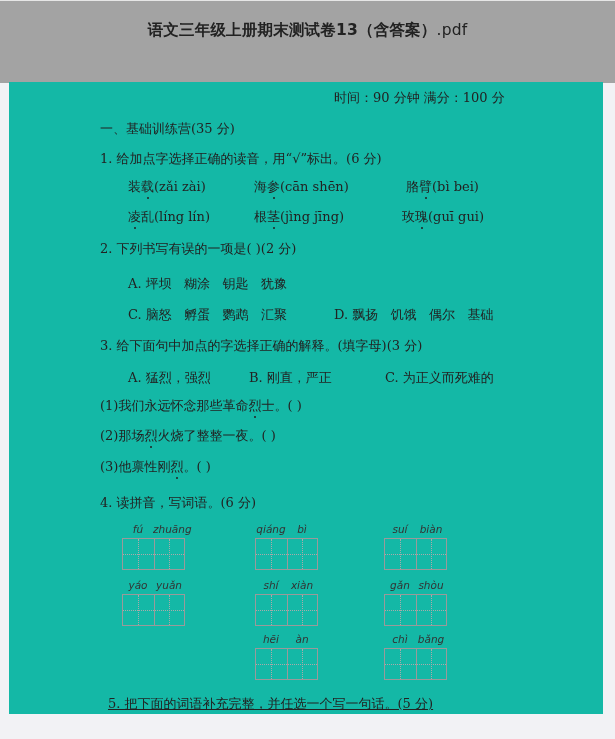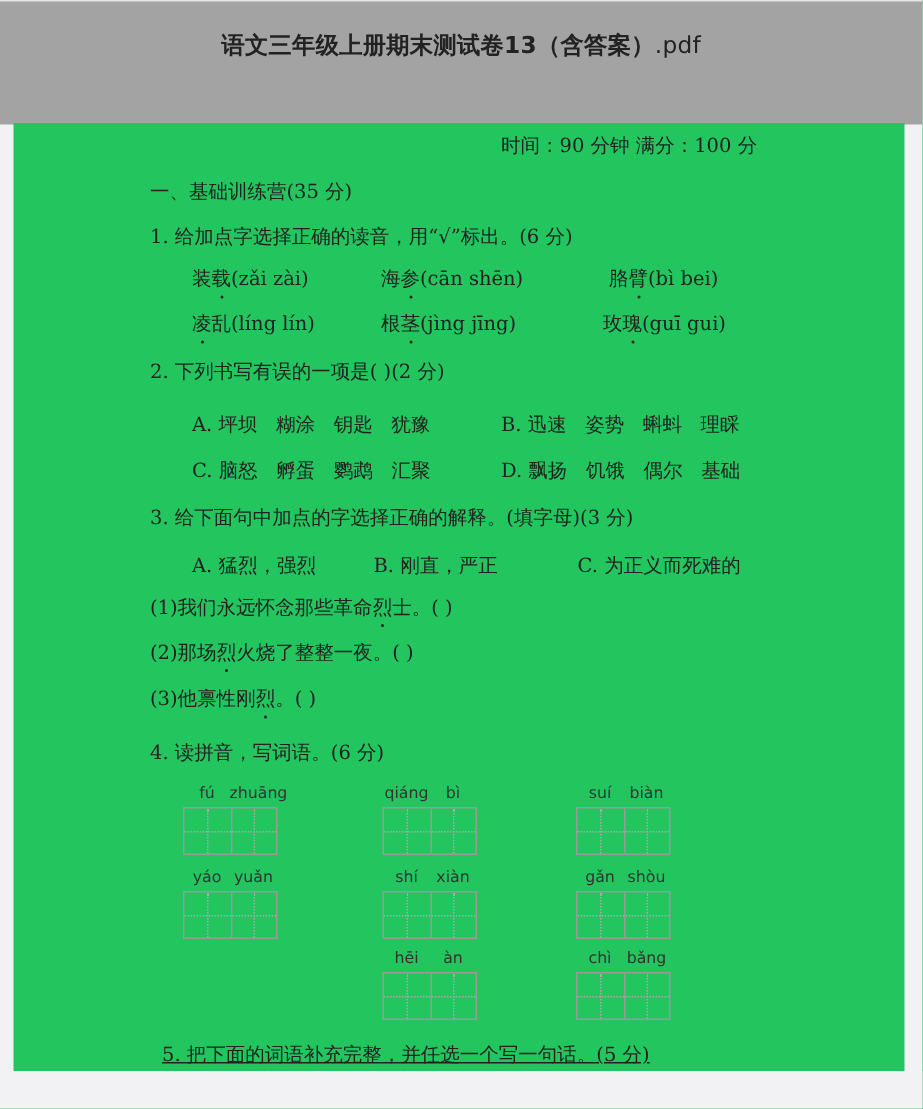--- a/index.html
+++ b/index.html
@@ -18,34 +18,34 @@
     .doc-title {
       position: absolute; left: 0; right: 0; top: 19px;
       text-align: center;
       font-family: "DejaVu Sans", "Liberation Sans", sans-serif;
       font-size: 15.5px; font-weight: bold; color: #222;
       letter-spacing: 0.2px;
     }
     .doc-title .ext { font-weight: normal; }
     .page {
       position: absolute; left: 9px; top: 82px; width: 594px; height: 632px;
-      background: #22c55e;
+      background: #14b8a6;
     }
     .bottom-band {
       position: absolute; left: 0; top: 714px; width: 615px; height: 25px;
       background: #f2f2f5;
     }
     .t { position: absolute; white-space: nowrap; font-size: 13px; line-height: 16px; }
     .sans { font-family: "DejaVu Sans", "Liberation Sans", sans-serif; }
     .dot { position: relative; display: inline-block; }
     .dot::after {
       content: ""; position: absolute; left: 50%; bottom: -4px;
       width: 2px; height: 2px; margin-left: -1px; border-radius: 50%; background: #222;
     }
-    .grid-group { position: absolute; }
+    .grid-group { position: absolute; font-style: italic; }
     .py {
       position: absolute; top: 0; height: 14px;
       font-family: "DejaVu Sans", "Liberation Sans", sans-serif;
       font-size: 10.5px; color: #333; text-align: center; width: 32px;
     }
     .boxes {
       position: absolute; top: 15px; left: 0; width: 63px; height: 32px;
       border: 1px solid #9a9a9a; box-sizing: border-box;
       display: flex;
     }
@@ -86,27 +86,20 @@
   <div class="t" style="left:393px; top:127px;text-align:center;"><span>玫</span><span class="dot">瑰</span><span>(guī    gui)</span></div>
 
   <div class="t" style="left:91px; top:159px;text-align:center;">2. 下列书写有误的一项是(      )(2 分)</div>
 
   <div class="t" style="left:119px; top:194px;">
     <span>A.</span>
     <span>坪坝</span>&nbsp;&nbsp;
     <span>糊涂</span>&nbsp;&nbsp;
     <span>钥匙</span>&nbsp;&nbsp;
     <span>犹豫</span>
-  </div>
-  <div class="t" style="left:325px; top:194px;">
-    <span>B.</span>
-    <span>迅速</span>&nbsp;&nbsp;
-    <span>姿势</span>&nbsp;&nbsp;
-    <span>蝌蚪</span>&nbsp;&nbsp;
-    <span>理睬</span>
   </div>
   <div class="t" style="left:119px; top:225px;">
     <span>C.</span>
     <span>脑怒</span>&nbsp;&nbsp;
     <span>孵蛋</span>&nbsp;&nbsp;
     <span>鹦鹉</span>&nbsp;&nbsp;
     <span>汇聚</span>
   </div>
   <div class="t" style="left:325px; top:225px;">
     <span>D.</span>

